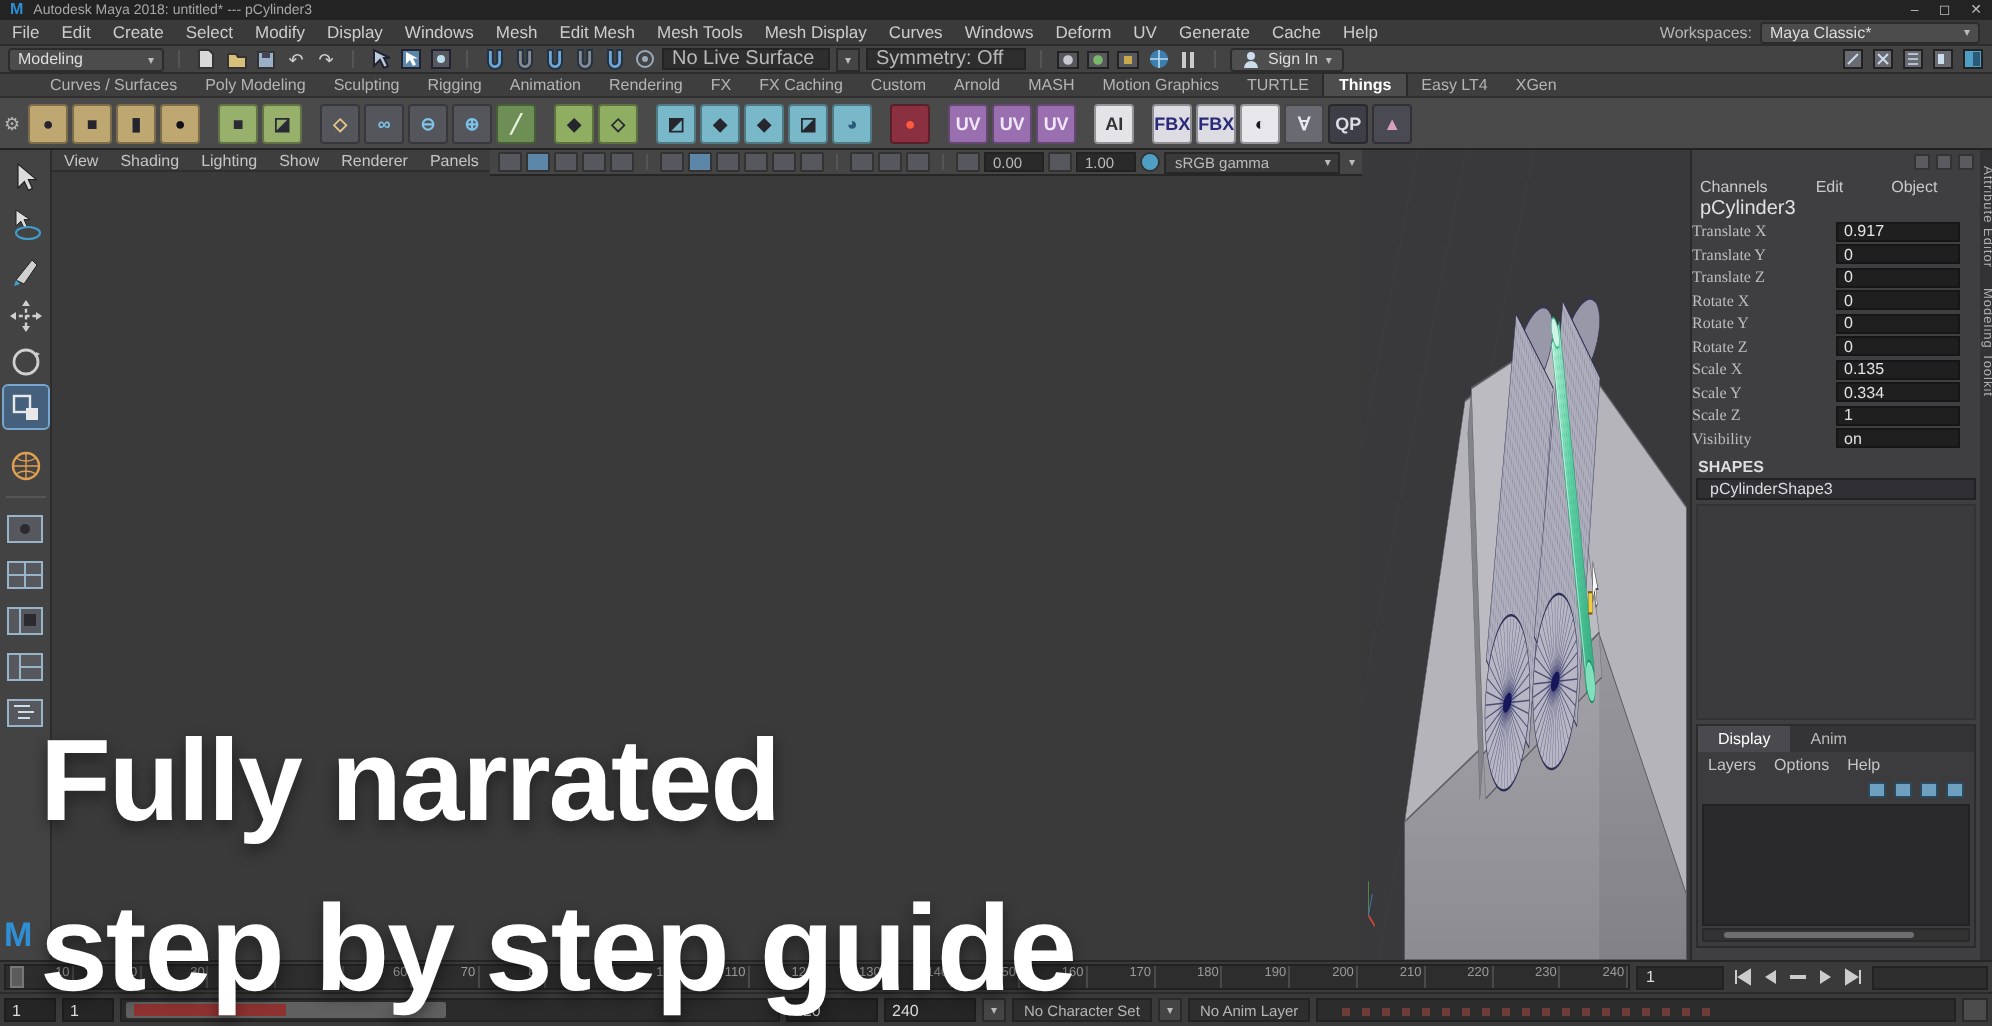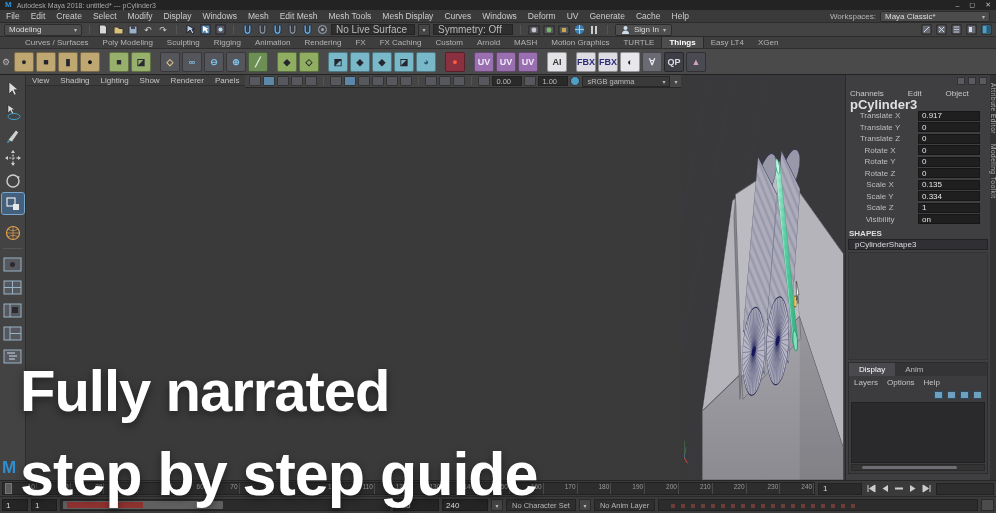--- a/index.html
+++ b/index.html
@@ -49,23 +49,23 @@
   .vpdrop{background:#3a3a3a;border:1px solid #272727;height:11px;display:flex;align-items:center;gap:6px;padding:0 4px;font-size:7.5px;color:#bbb;width:88px;justify-content:space-between;}
   .canvas{flex:1;position:relative;background:#39393c;overflow:hidden;}
   .canvas svg.scene{position:absolute;inset:0;width:100%;height:100%;}
   .watermark{position:absolute;left:310px;top:150px;font-size:14px;letter-spacing:5px;word-spacing:6px;color:#2e7bd6;opacity:.85;white-space:nowrap;z-index:10;font-weight:bold;}
   
   .rightpanel{width:151px;background:#3f3f42;border-left:1px solid #2a2a2a;display:flex;}
   .rp-content{width:144px;display:flex;flex-direction:column;}
   .cb-top{height:11px;display:flex;justify-content:flex-end;align-items:center;gap:3px;padding:0 3px;}
   .cb-top .ti{width:8px;height:8px;background:#5a5a60;border:1px solid #333;}
   .cb-menu{height:12px;display:flex;align-items:flex-end;gap:24px;padding:0 4px;font-size:8px;color:#c9c9c9;}
-  .cb-name{height:12px;font-size:13px;color:#e0e0e0;padding:0 4px;display:flex;align-items:center;font-weight:bold;}
+  .cb-name{height:12px;font-size:10px;color:#e0e0e0;padding:0 4px;display:flex;align-items:center;}
   .cb-row{height:11.5px;display:flex;align-items:center;}
-  .cb-label{width:72px;text-align:center;font-size:8px;color:#bdbdbd;padding-right:4px;white-space:nowrap;}
+  .cb-label{width:72px;text-align:left;font-size:8px;color:#bdbdbd;padding-right:4px;white-space:nowrap;font-family:Liberation Serif, serif;}
   .cb-value{width:62px;height:10px;background:#1f1f1f;border:1px solid #161616;font-size:8px;color:#e4e4e4;display:flex;align-items:center;padding:0 3px;}
   .cb-shapes{height:12px;font-size:8px;font-weight:bold;color:#ddd;display:flex;align-items:center;padding:0 3px;margin-top:2px;}
   .cb-shapename{height:11px;margin:0 2px;background:#303034;border:1px solid #222;font-size:8px;color:#ddd;display:flex;align-items:center;padding:0 6px;}
   .rp-fill{flex:1;background:#3b3b3e;margin:2px;border:1px solid #333;}
   .layered{height:112px;margin:0 2px 6px 2px;display:flex;flex-direction:column;background:#3c3c3f;border:1px solid #2c2c2c;}
   .le-tabs{height:13px;display:flex;font-size:8px;color:#b9b9b9;background:#343437;}
   .le-tabs .tab{padding:1px 10px;display:flex;align-items:center;}
   .le-tabs .tab.active{background:#4a4a4e;color:#fff;}
   .le-menu{height:12px;display:flex;gap:9px;align-items:center;font-size:8px;color:#c5c5c5;padding:0 5px;}
   .le-icons{height:13px;display:flex;justify-content:flex-end;gap:4px;align-items:center;padding:0 5px;}

